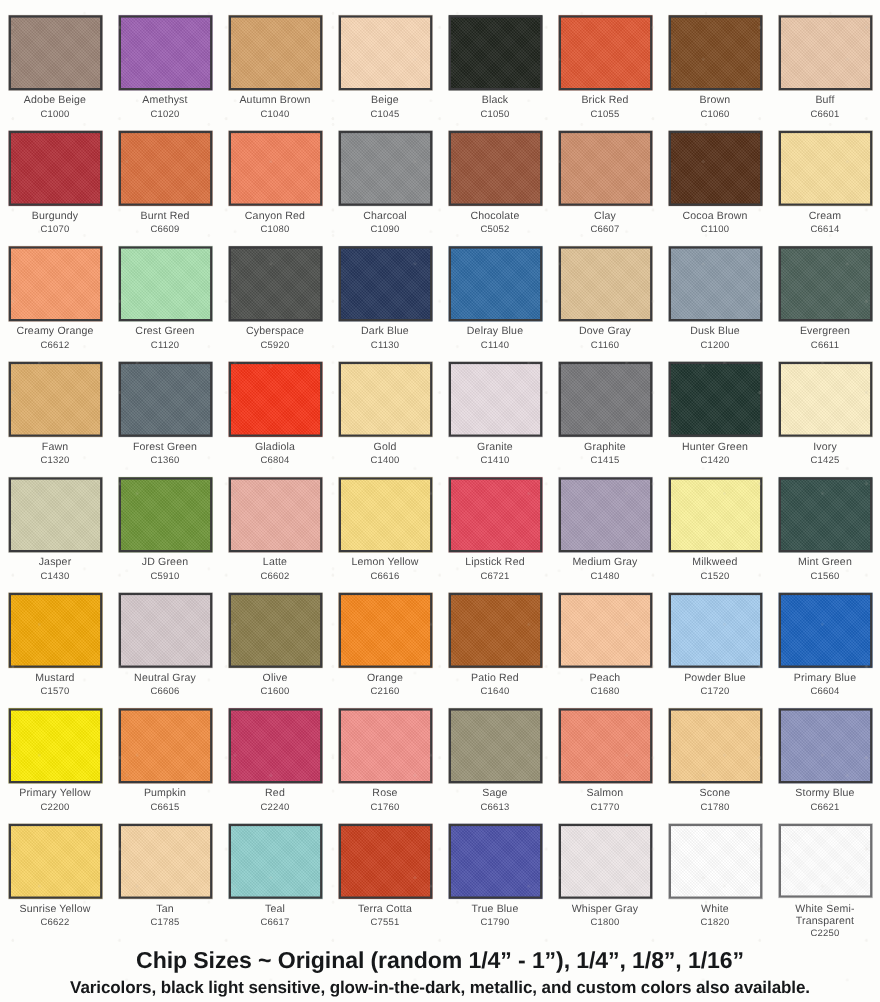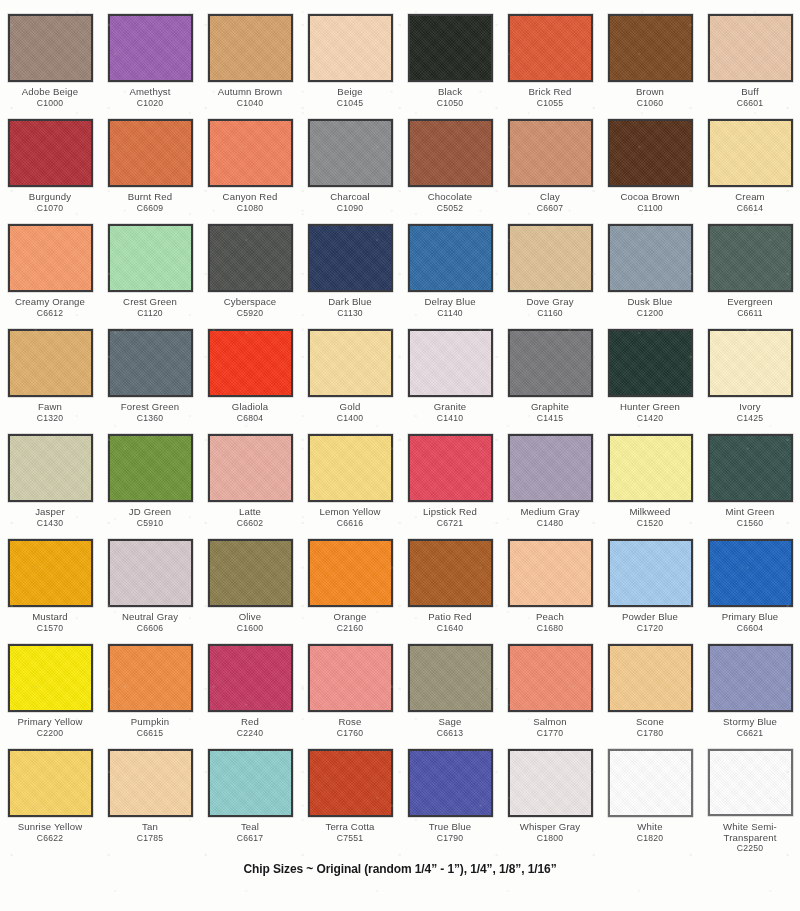--- a/index.html
+++ b/index.html
@@ -99,21 +99,21 @@
     z-index: 6;
     text-align: center;
     margin-top: 8px;
     color: #16181a;
   }
   #footer .line {
     display: block;
     font-weight: bold;
     letter-spacing: -0.1px;
   }
-  #footer .line1 { font-size: 12px; margin-bottom: 4px; }
+  #footer .line1 { font-size: 21px; margin-bottom: 4px; }
   #footer .line2 { font-size: 15.5px; }
 </style>
 </head>
 <body>
 
 <div id="paper-texture"></div>
 
 <div id="chart">
   <div class="grid" id="swatch-grid">
       <div class="cell">
@@ -561,14 +561,15 @@
         <div class="swatch light-border" style="background-color: rgb(255, 255, 255);"></div>
         <div class="caption">
           <span class="cname two-line">White Semi-Transparent</span>
           <span class="ccode">C2250</span>
         </div>
       </div>
     </div>
 
   <div id="footer">
     <span class="line line1">Chip Sizes ~ Original (random 1/4” - 1”), 1/4”, 1/8”, 1/16”</span>
+    <span class="line line2">Varicolors, black light sensitive, glow-in-the-dark, metallic, and custom colors also available.</span>
   </div>
 </div>
 
 </body></html>

